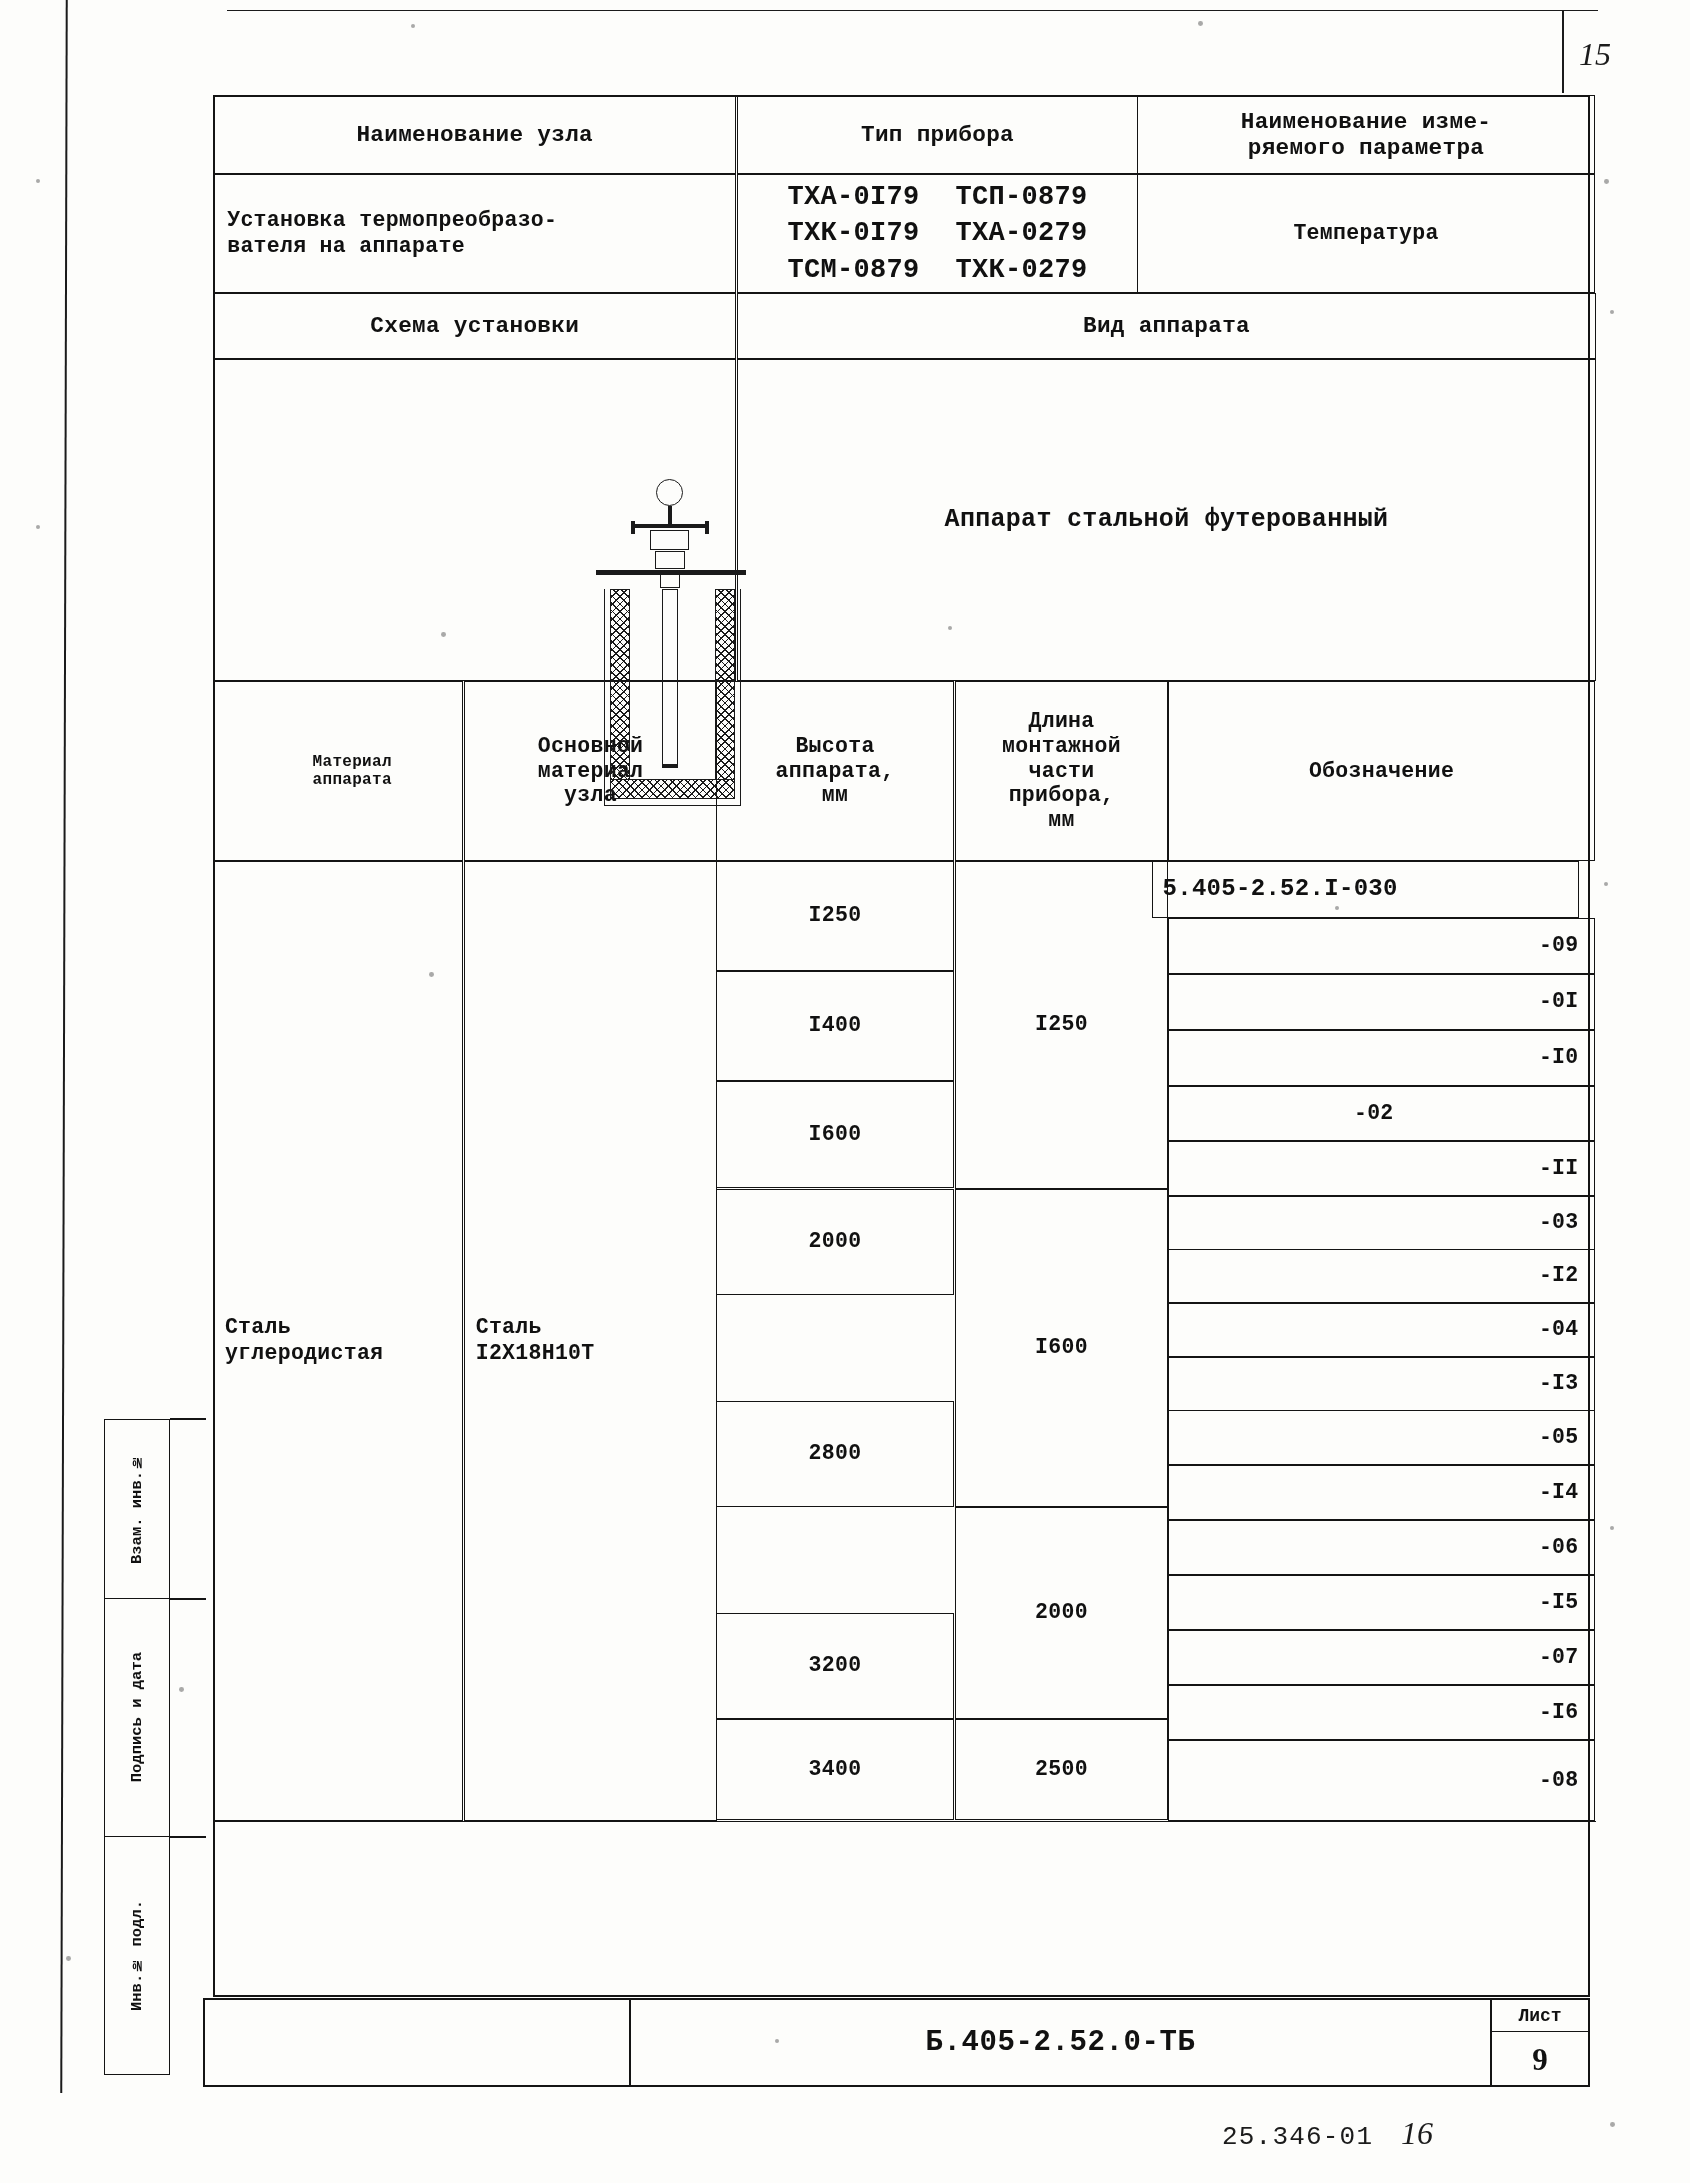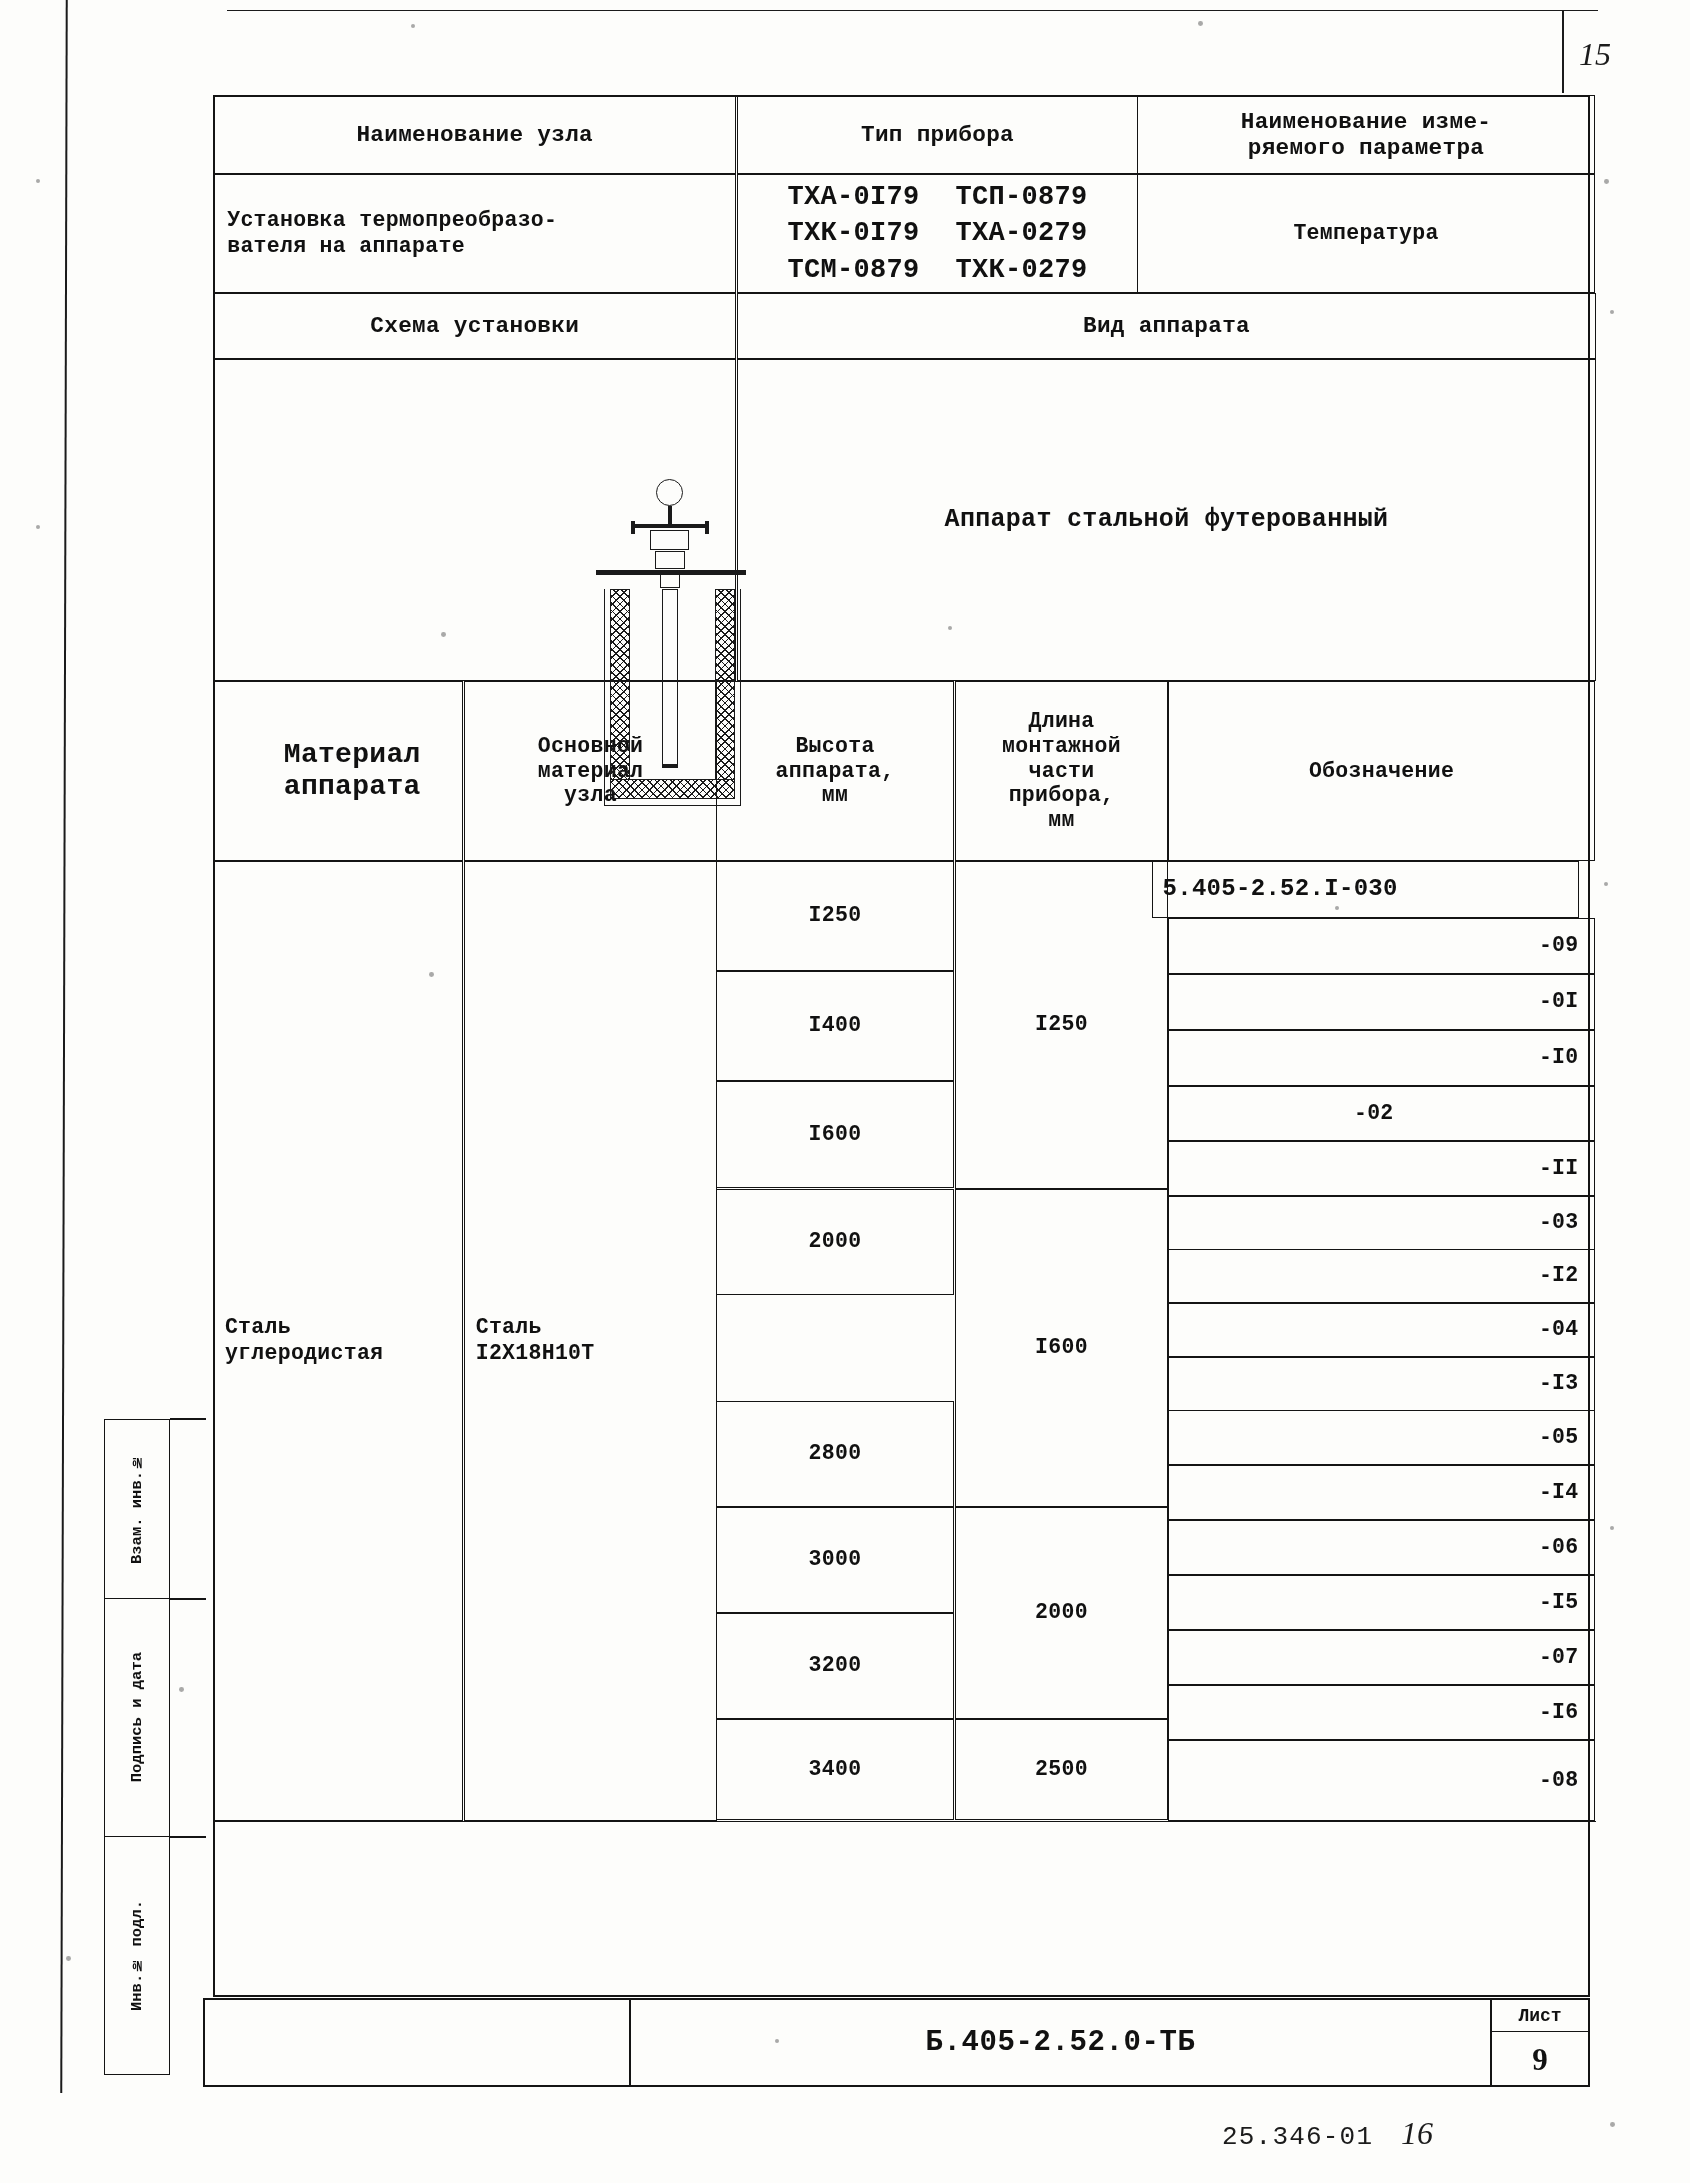--- a/index.html
+++ b/index.html
@@ -275,21 +275,21 @@
     </div>
     <div class="cell hdr" style="left:522px;top:196px;width:859px;height:66px;">
       <span>Вид аппарата</span>
     </div>
 
     <div class="cell" style="left:-1.8px;top:262px;width:523px;height:322px;"></div>
     <div class="cell txt" style="left:522px;top:262px;width:859px;height:322px;font-size:25px;">
       <span>Аппарат стальной футерованный</span>
     </div>
 
-    <div class="cell hdr" style="left:-1.8px;top:584px;width:250px;height:180px;white-space:pre-line;font-size:28px;padding-left:28px;">
+    <div class="cell hdr" style="left:-1.8px;top:584px;width:250px;height:180px;white-space:pre-line;font-size:16px;padding-left:28px;">
       <span>Материал
 аппарата</span>
     </div>
     <div class="cell hdr" style="left:249px;top:584px;width:253px;height:180px;white-space:pre-line;font-size:21.5px;">
       <span>Основной
 материал
 узла</span>
     </div>
     <div class="cell hdr" style="left:501px;top:584px;width:238px;height:180px;white-space:pre-line;font-size:21.5px;">
       <span>Высота
@@ -324,23 +324,20 @@
       </div>
     <div class="cell txt" style="left:501px;top:984px;width:238px;height:107px;">
         <span>I600</span>
       </div>
     <div class="cell txt" style="left:501px;top:1092px;width:238px;height:106px;">
         <span>2000</span>
       </div>
     <div class="cell txt" style="left:501px;top:1304px;width:238px;height:106px;">
         <span>2800</span>
       </div>
-    <div class="cell txt" style="left:501px;top:1410px;width:238px;height:106px;">
-        <span>3000</span>
-      </div>
     <div class="cell txt" style="left:501px;top:1516px;width:238px;height:106px;">
         <span>3200</span>
       </div>
     <div class="cell txt" style="left:501px;top:1622px;width:238px;height:101px;">
         <span>3400</span>
       </div>
 
     <div class="cell txt" style="left:740px;top:764px;width:213px;height:328px;">
         <span>I250</span>
       </div>

